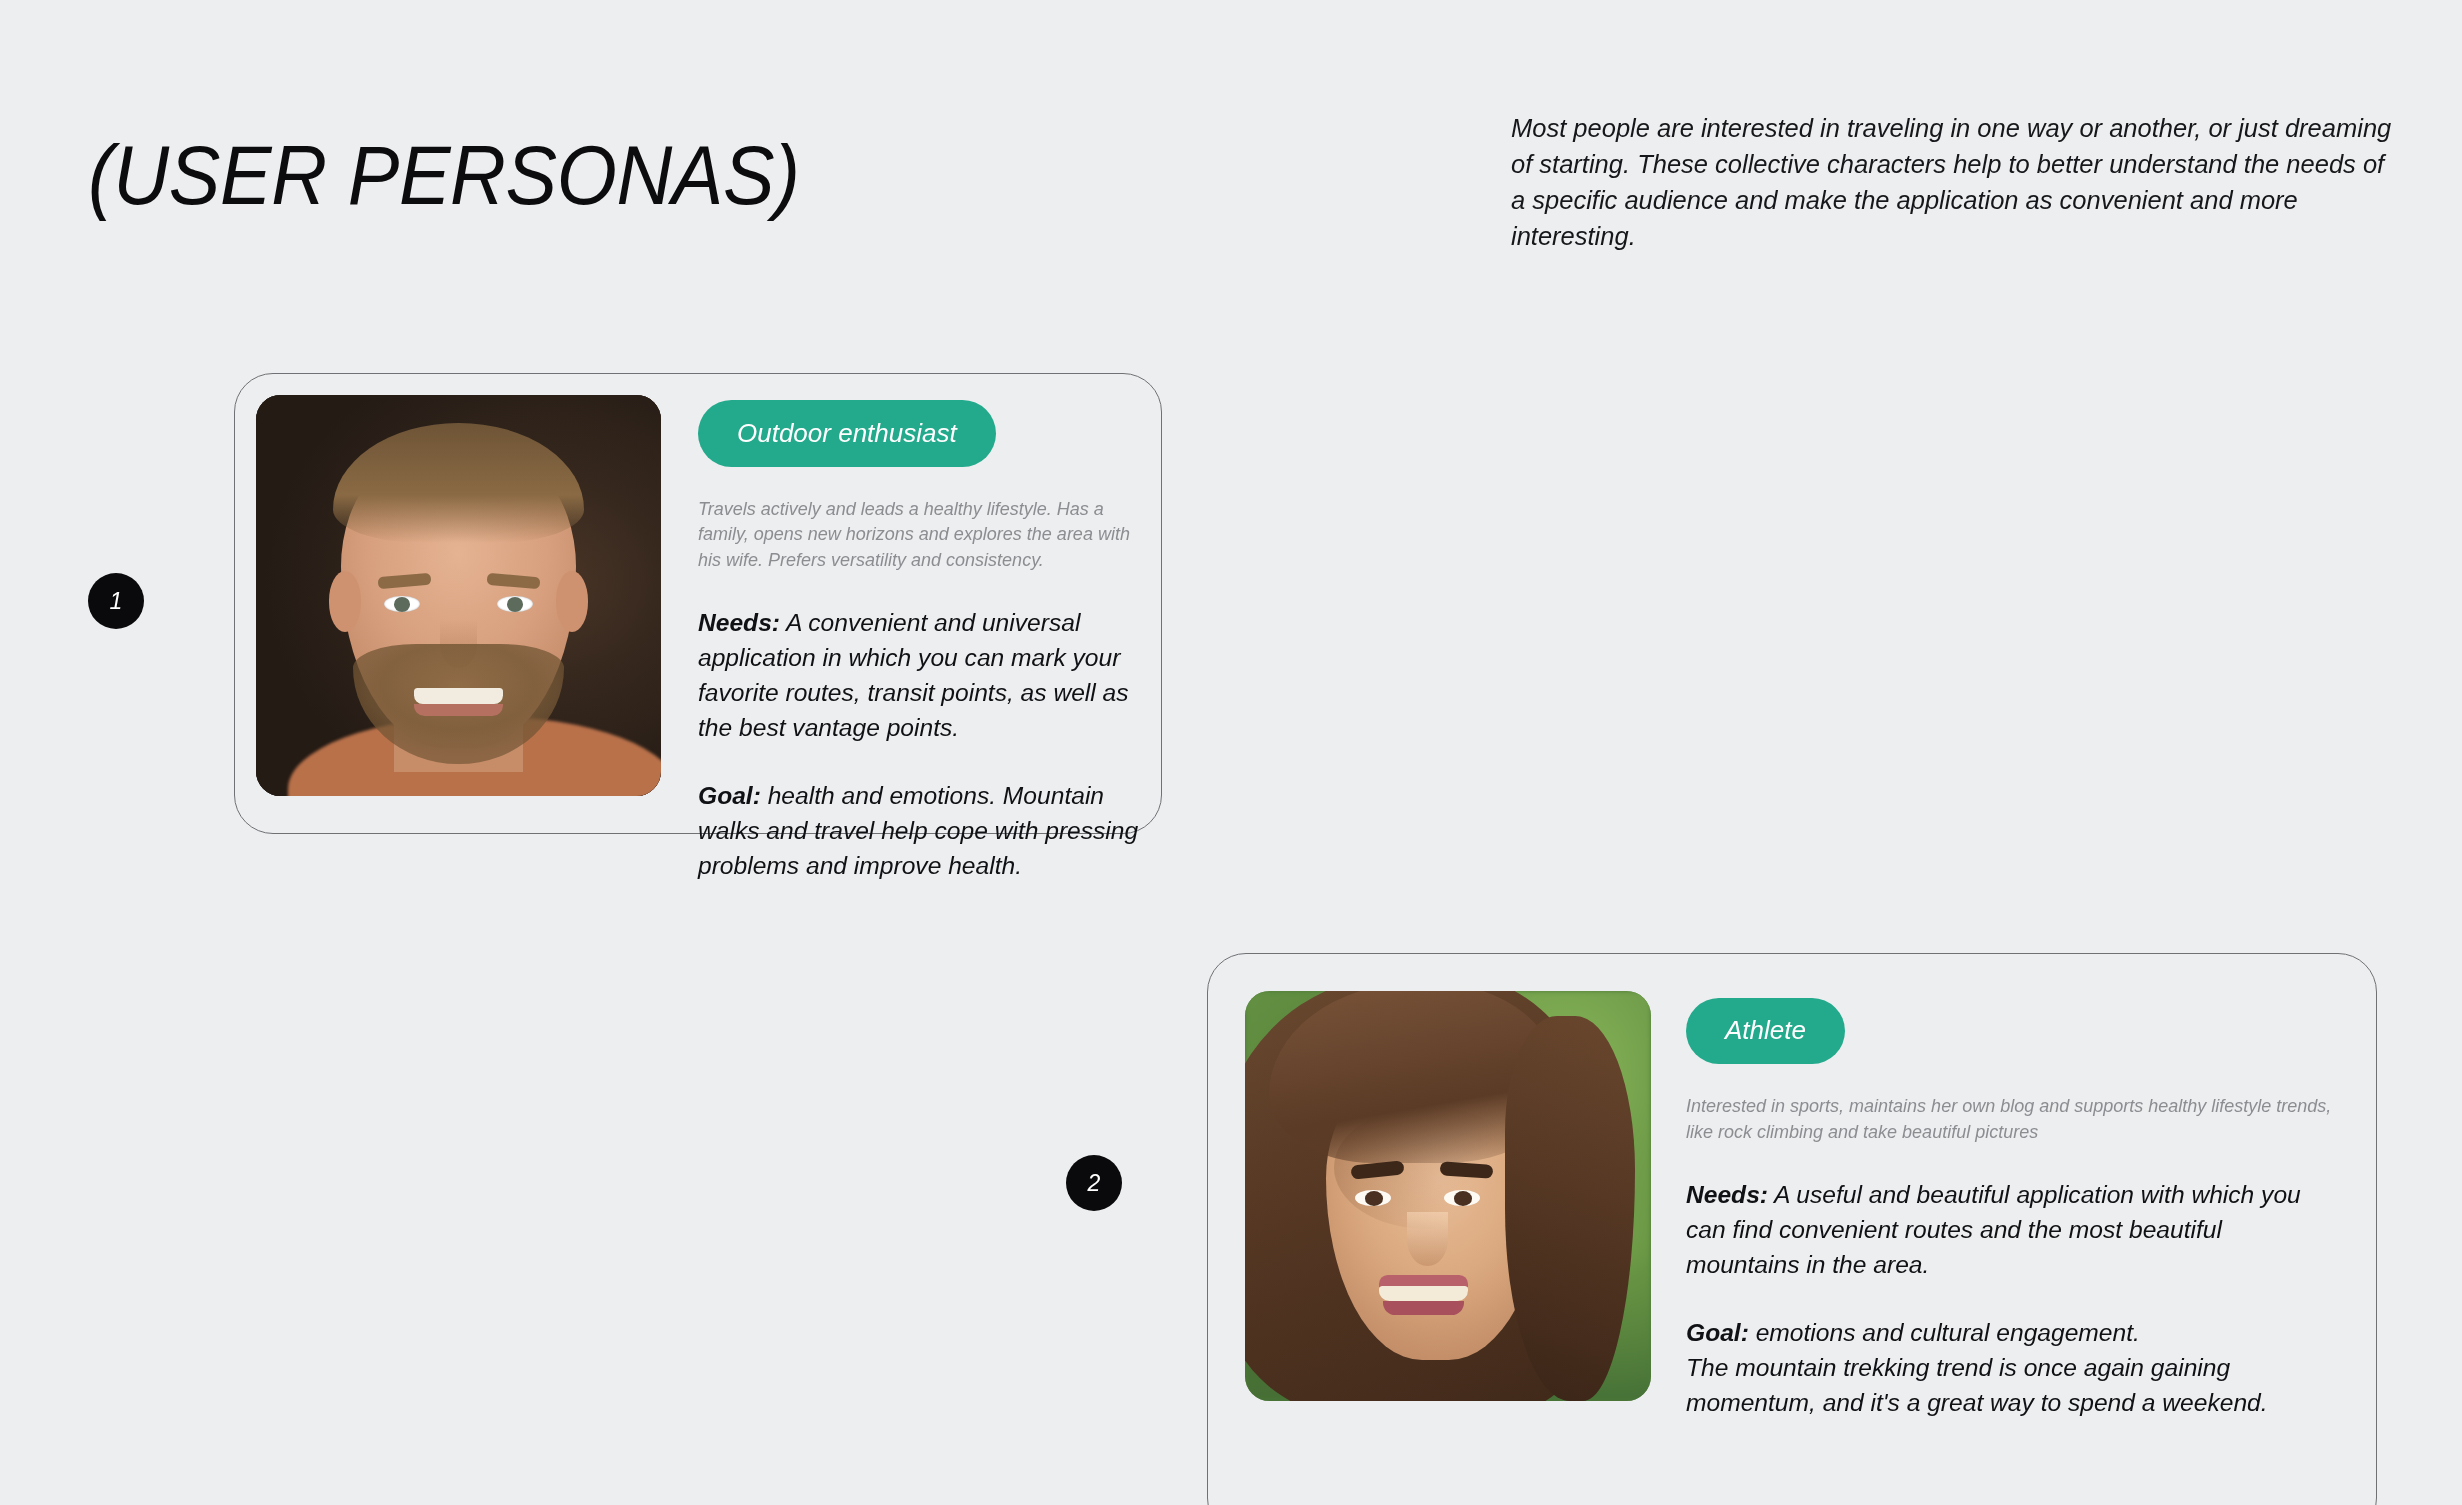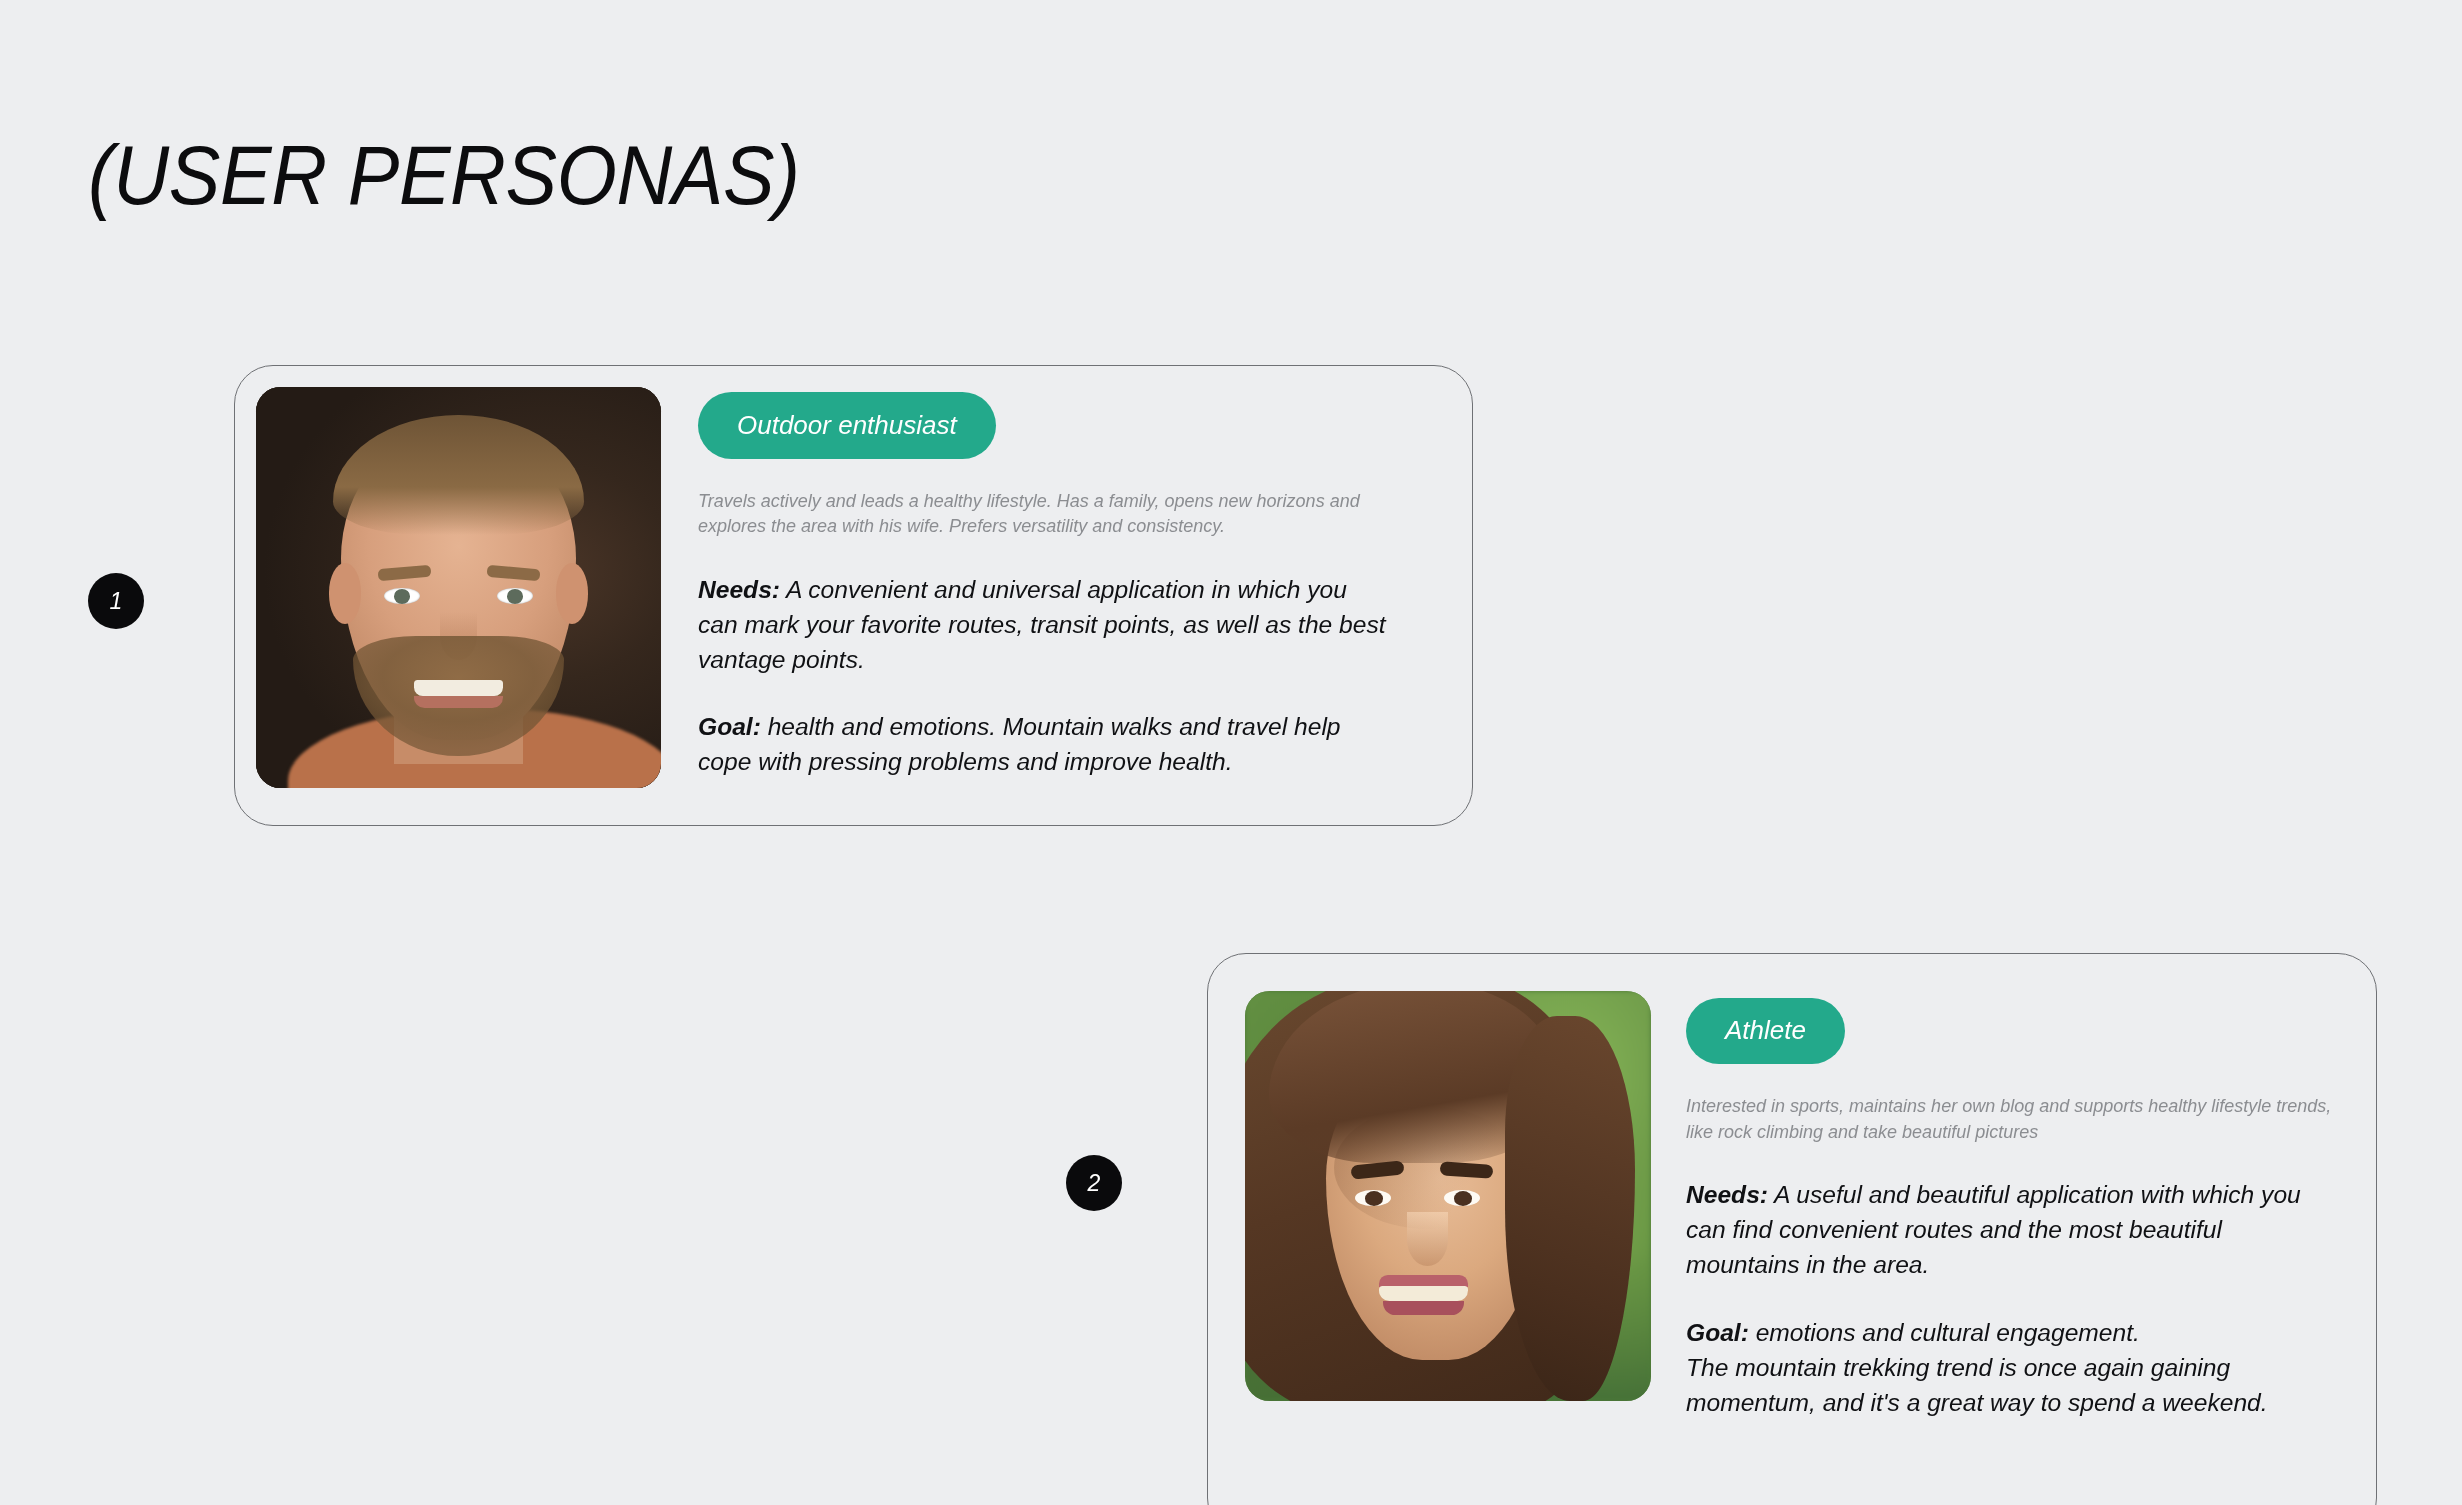--- a/index.html
+++ b/index.html
@@ -71,22 +71,22 @@
     position: absolute;
     box-sizing: border-box;
     border: 1.8px solid #6f7175;
     border-radius: 39px;
     background: transparent;
     display: flex;
     align-items: flex-start;
   }
   .card.card-1 {
     left: 234px;
-    top: 365px;
-    width: 1239px;
+    top: 373px;
+    width: 928px;
     height: 461px;
     padding: 21px;
   }
   .card.card-2 {
     left: 1207px;
     top: 953px;
     width: 1170px;
     height: 584px;
     padding: 37px;
   }
@@ -354,20 +354,21 @@
   .detail b { font-weight: 700; }
   .detail .nl { display: block; }
 </style>
 </head>
 <body>
 
 <div class="page">
 
   <h1 class="page-title">(USER PERSONAS)</h1>
 
+  <p class="intro">Most people are interested in traveling in one way or another, or just dreaming of starting. These collective characters help to better understand the needs of a specific audience and make the application as convenient and more interesting.</p>
 
   <div class="num-badge one">1</div>
 
   <div class="card card-1">
     <div class="photo photo-man">
       <div class="bg"></div>
       <div class="shoulders"></div>
       <div class="neck"></div>
       <div class="head"></div>
       <div class="ear-l"></div>

